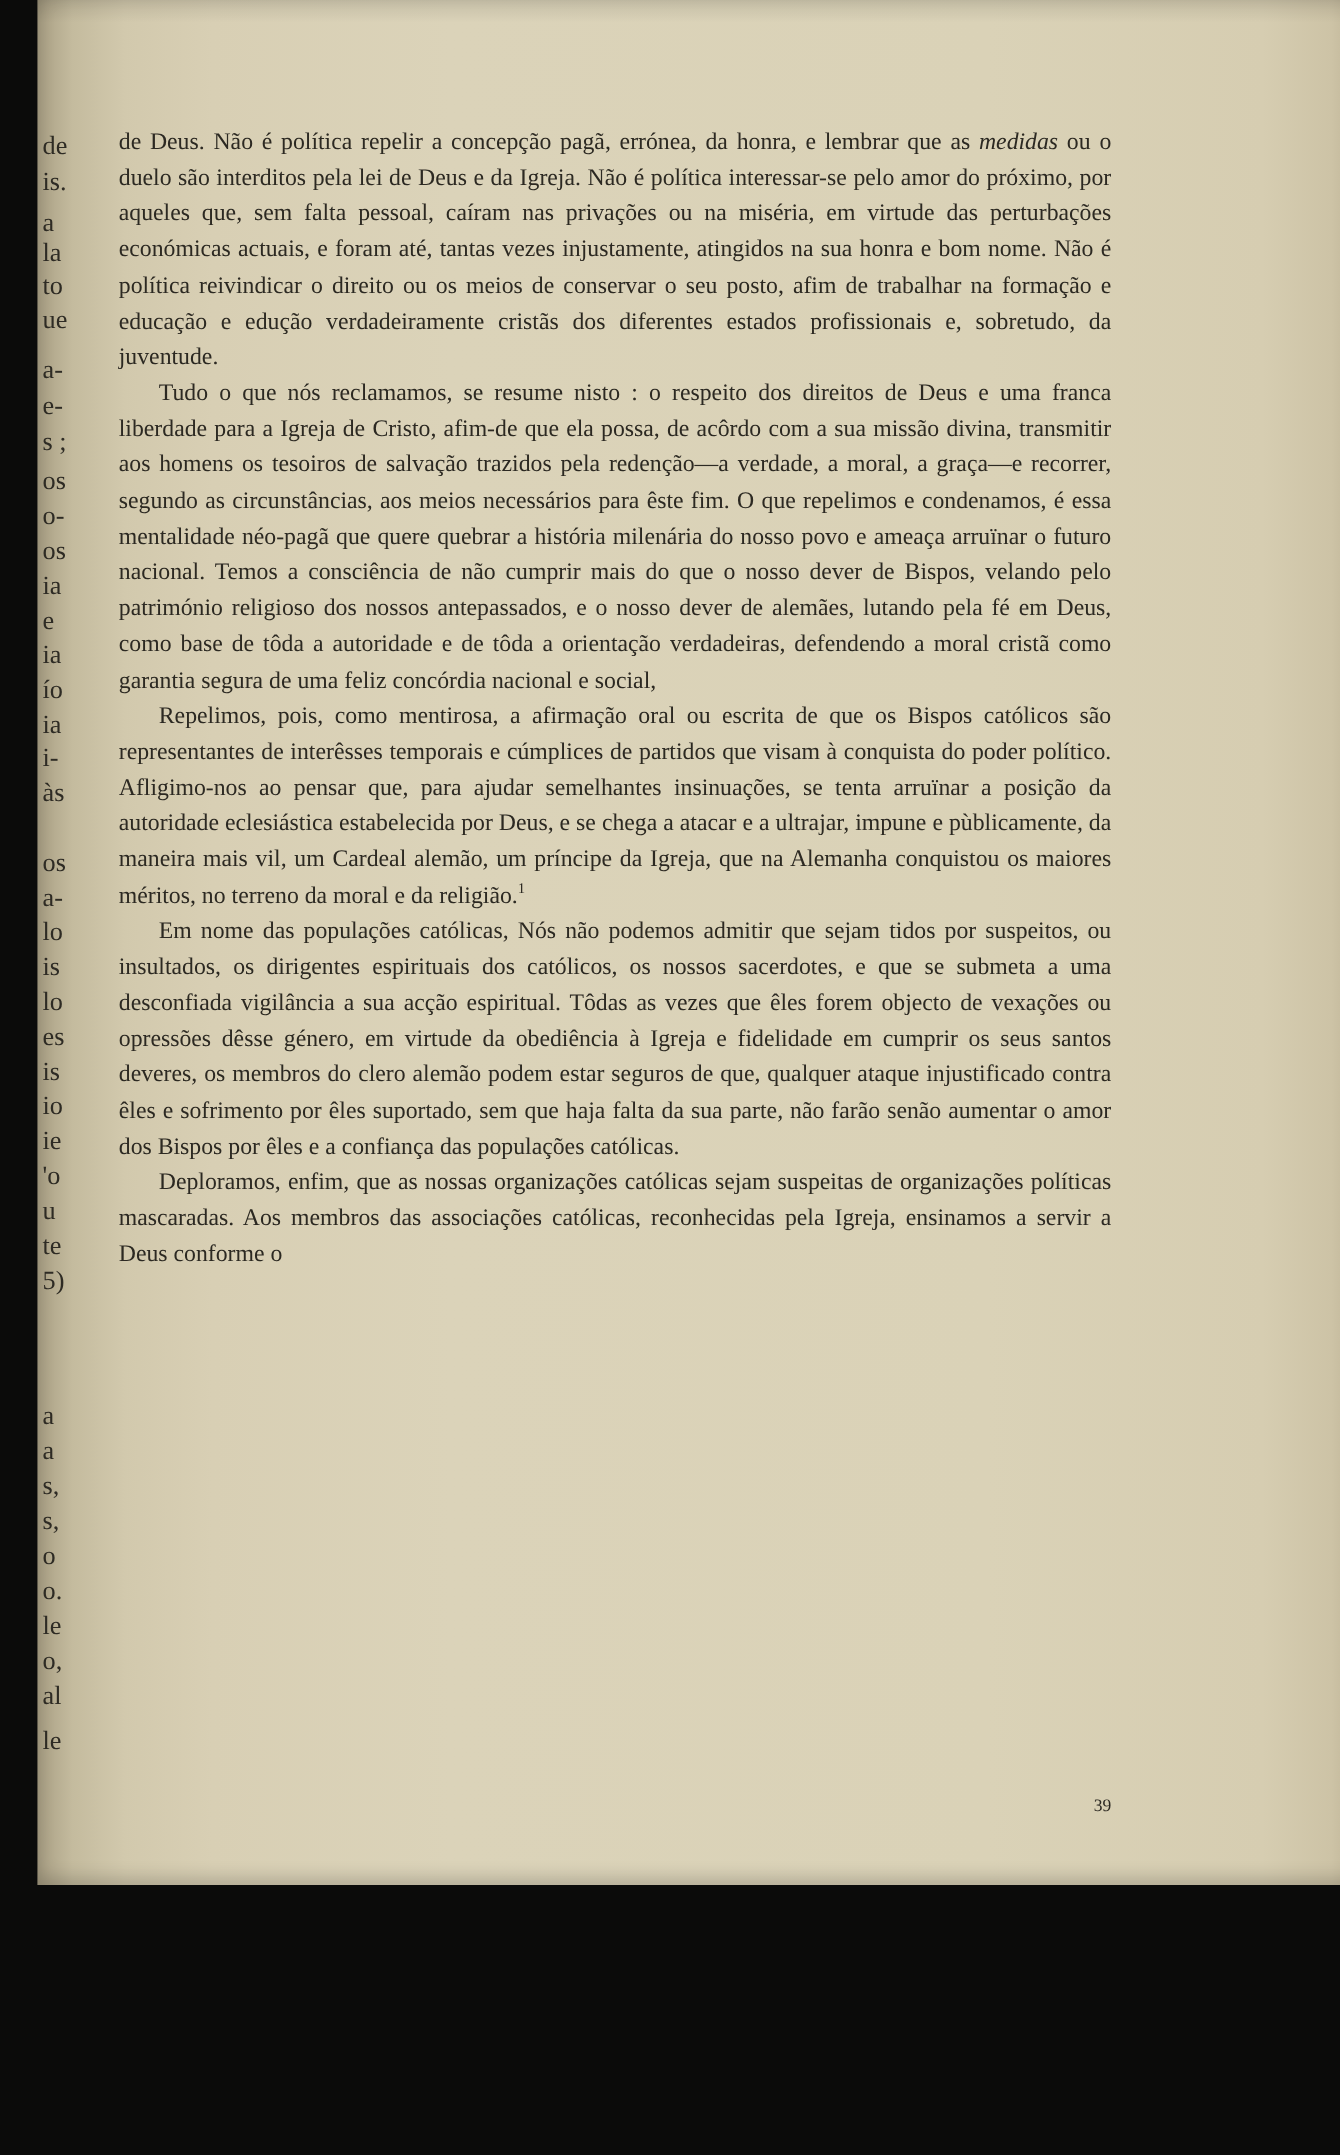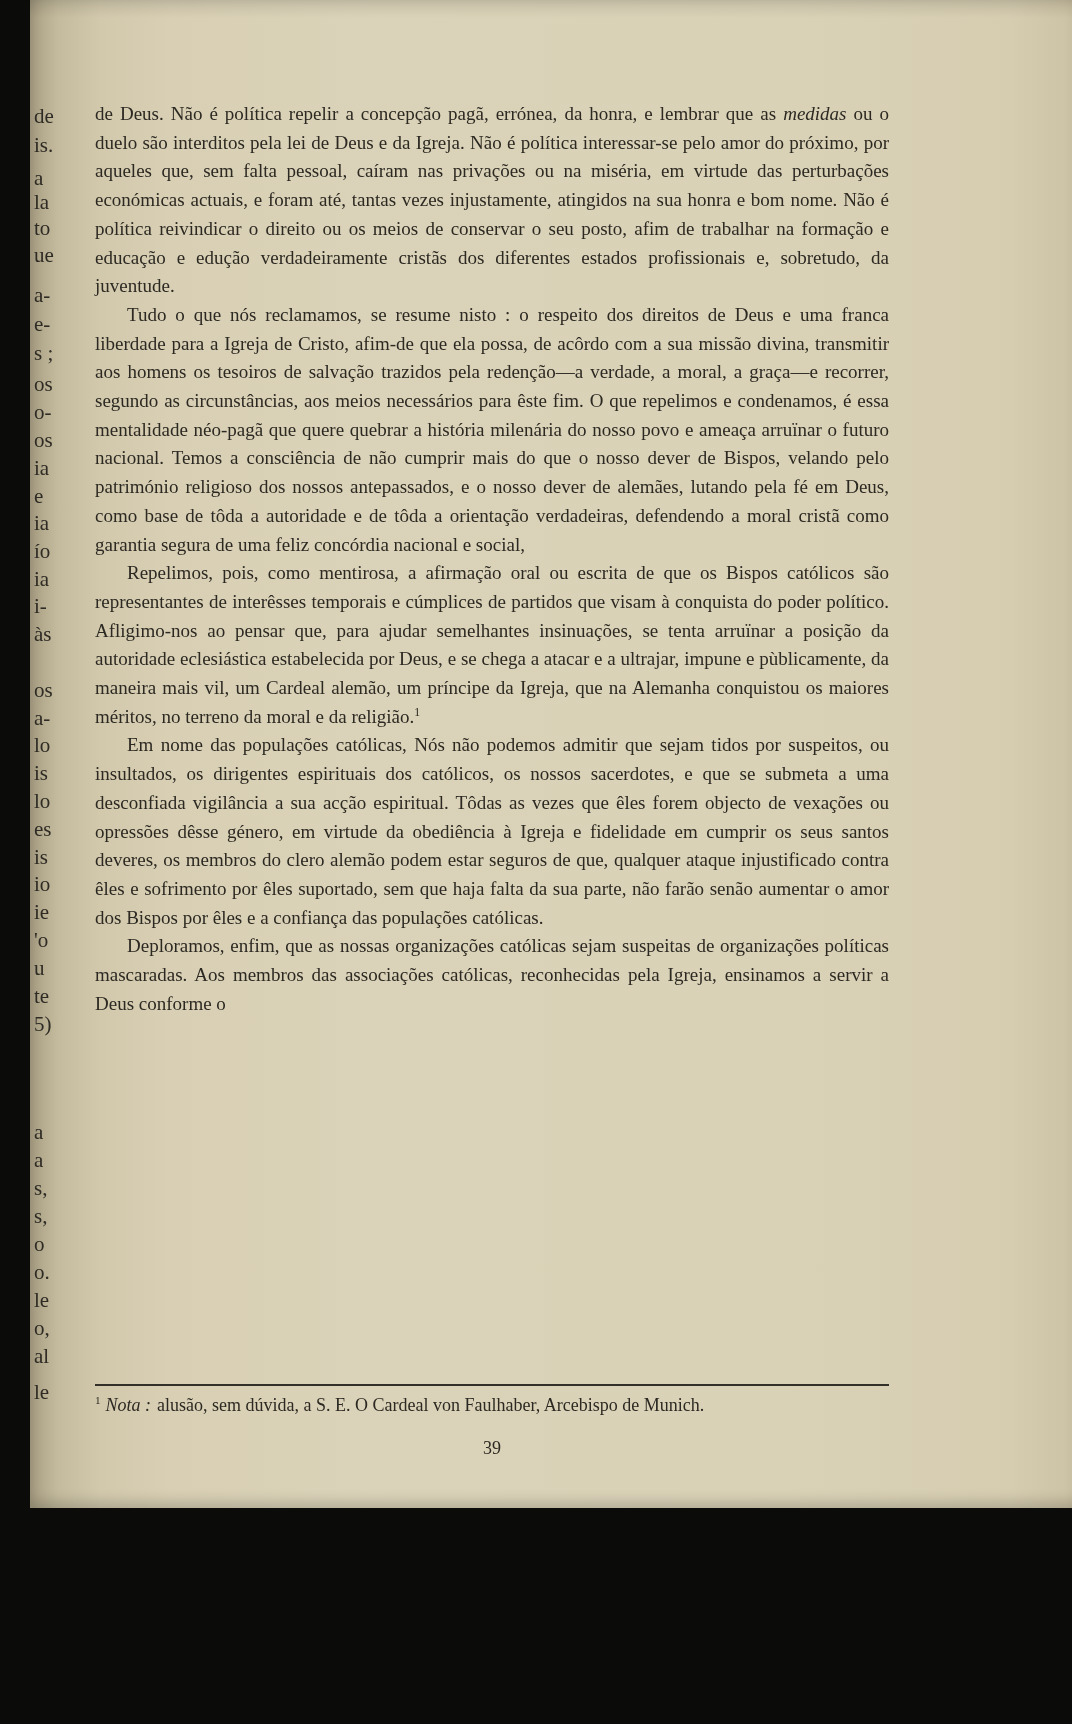--- a/index.html
+++ b/index.html
@@ -64,22 +64,22 @@
     font-size:18px;
     line-height:23px;
     text-align:left;
   }
   .footnote-text sup { margin-right:5px; }
   .footnote-text i { margin-right:6px; }
   .page-number {
     position:absolute;
     left:65px; top:1438px;
     width:794px;
-    text-align:center;
-    font-size:18px;
+    text-align:right;
+    font-size:14px;
     color:#2c2922;
   }
 </style>
 </head>
 <body>
 
 <div class="paper">
 
   <div class="margin-frags">
       <div class="frag" style="top: 104px;">de</div>
@@ -127,20 +127,16 @@
     </div>
 
   <div class="text-column">
       <p class="continuation"><span>de Deus. Não é política repelir a concepção pagã, errónea, da honra, e lembrar que as </span><i>medidas</i><span> ou o duelo são interditos pela lei de Deus e da Igreja. Não é política interessar-se pelo amor do próximo, por aqueles que, sem falta pessoal, caíram nas privações ou na miséria, em virtude das perturbações económicas actuais, e foram até, tantas vezes injustamente, atingidos na sua honra e bom nome. Não é política reivindicar o direito ou os meios de conservar o seu posto, afim de trabalhar na formação e educação e edução verdadeiramente cristãs dos diferentes estados profissionais e, sobretudo, da juventude.</span></p>
       <p class="para"><span>Tudo o que nós reclamamos, se resume nisto : o respeito dos direitos de Deus e uma franca liberdade para a Igreja de Cristo, afim-de que ela possa, de acôrdo com a sua missão divina, transmitir aos homens os tesoiros de salvação trazidos pela redenção—a verdade, a moral, a graça—e recorrer, segundo as circunstâncias, aos meios necessários para êste fim. O que repelimos e condenamos, é essa mentalidade néo-pagã que quere quebrar a história milenária do nosso povo e ameaça arruïnar o futuro nacional. Temos a consciência de não cumprir mais do que o nosso dever de Bispos, velando pelo património religioso dos nossos antepassados, e o nosso dever de alemães, lutando pela fé em Deus, como base de tôda a autoridade e de tôda a orientação verdadeiras, defendendo a moral cristã como garantia segura de uma feliz concórdia nacional e social,</span></p>
       <p class="para"><span>Repelimos, pois, como mentirosa, a afirmação oral ou escrita de que os Bispos católicos são representantes de interêsses temporais e cúmplices de partidos que visam à conquista do poder político. Afligimo-nos ao pensar que, para ajudar semelhantes insinuações, se tenta arruïnar a posição da autoridade eclesiástica estabelecida por Deus, e se chega a atacar e a ultrajar, impune e pùblicamente, da maneira mais vil, um Cardeal alemão, um príncipe da Igreja, que na Alemanha conquistou os maiores méritos, no terreno da moral e da religião.</span><sup>1</sup></p>
       <p class="para"><span>Em nome das populações católicas, Nós não podemos admitir que sejam tidos por suspeitos, ou insultados, os dirigentes espirituais dos católicos, os nossos sacerdotes, e que se submeta a uma desconfiada vigilância a sua acção espiritual. Tôdas as vezes que êles forem objecto de vexações ou opressões dêsse género, em virtude da obediência à Igreja e fidelidade em cumprir os seus santos deveres, os membros do clero alemão podem estar seguros de que, qualquer ataque injustificado contra êles e sofrimento por êles suportado, sem que haja falta da sua parte, não farão senão aumentar o amor dos Bispos por êles e a confiança das populações católicas.</span></p>
       <p class="para"><span>Deploramos, enfim, que as nossas organizações católicas sejam suspeitas de organizações políticas mascaradas. Aos membros das associações católicas, reconhecidas pela Igreja, ensinamos a servir a Deus conforme o</span></p>
     </div>
 
-  <div class="footnote">
-    <div class="footnote-rule"></div>
-    <p class="footnote-text"><sup>1</sup><i>Nota :</i><span>alusão, sem dúvida, a S. E. O Cardeal von Faulhaber, Arcebispo de Munich.</span></p>
-  </div>
 
   <div class="page-number">39</div>
 
 </div>
 
 </body></html>

